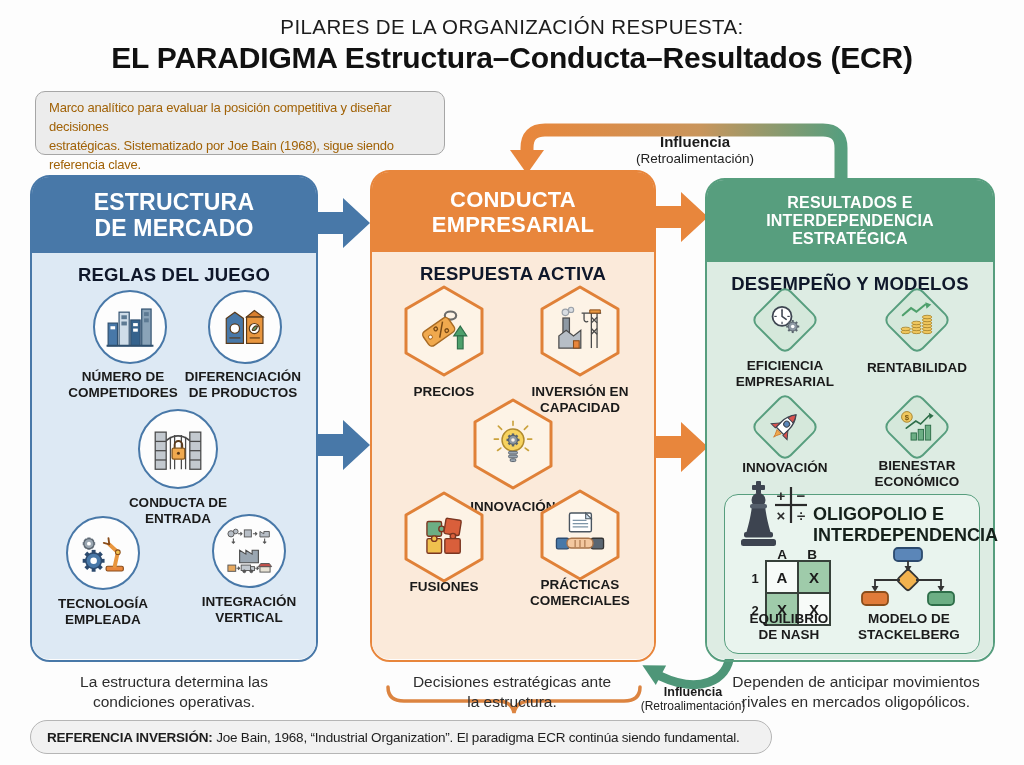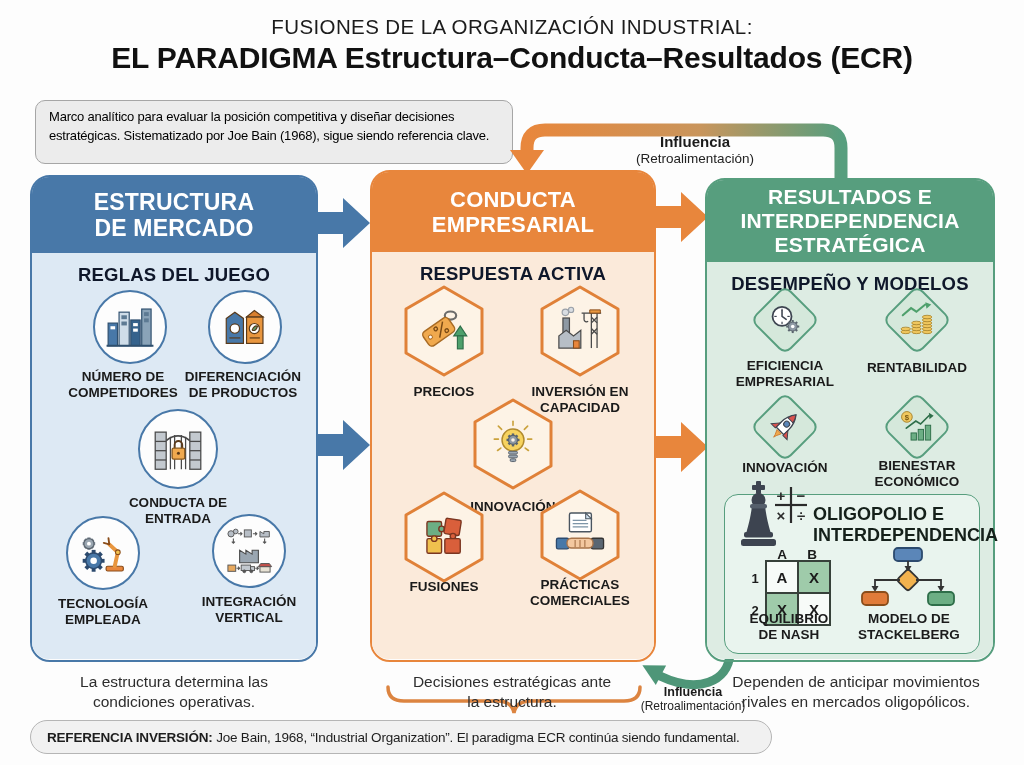--- a/index.html
+++ b/index.html
@@ -5,37 +5,37 @@
   html,body{margin:0;padding:0;background:#fff;}
   #canvas{position:relative;width:1024px;height:765px;background:#fdfdfd;
           font-family:"Liberation Sans",sans-serif;color:#1b1b1b;overflow:hidden;}
   .abs{position:absolute;}
   .pre{white-space:pre-line;}
   .ctr{text-align:center;}
 
   .kicker{left:0;top:15px;width:1024px;font-size:20.5px;font-weight:500;letter-spacing:.4px;color:#1c1c1c;}
   .main-title{left:0;top:41px;width:1024px;font-size:30px;font-weight:800;letter-spacing:-.2px;color:#111;}
 
-  .intro-box{left:35px;top:100px;width:478px;height:64px;box-sizing:border-box;background:#ececec;
+  .intro-box{left:35px;top:91px;width:410px;height:64px;box-sizing:border-box;background:#ececec;
              border:1.5px solid #a6a6a6;border-radius:10px;padding:7px 13px;
-             font-size:13px;letter-spacing:-0.2px;line-height:1.45;color:#000000;}
+             font-size:13px;letter-spacing:-0.2px;line-height:1.45;color:#a16207;}
 
   .col{position:absolute;border-radius:20px;box-sizing:border-box;}
   .col-header{display:flex;align-items:center;justify-content:center;color:#fff;font-weight:700;
               text-align:center;line-height:1.14;border-radius:17px 17px 0 0;letter-spacing:.2px;}
   .col-body{position:relative;border-radius:0 0 17px 17px;}
 
   .col-blue{border:2.5px solid #4878a8;}
   .col-blue .col-header{background:#4878a8;height:76px;font-size:23px;}
   .col-blue .col-body{background:#dde9f4;height:406px;}
   .col-orange{border:2.5px solid #e8863c;}
   .col-orange .col-header{background:#e8863c;height:80px;font-size:22px;}
   .col-orange .col-body{background:#fbeada;height:407px;}
   .col-green{border:2.5px solid #579e7e;}
-  .col-green .col-header{background:#579e7e;height:82px;font-size:21px;}
+  .col-green .col-header{background:#579e7e;height:82px;font-size:16px;}
   .col-green .col-body{background:#ddece3;height:397px;}
 
   .subtitle{position:absolute;left:0;top:11px;width:100%;text-align:center;font-weight:800;
             font-size:18.5px;color:#0f172a;letter-spacing:.2px;}
 
   .circle-item{position:absolute;width:74px;height:74px;border-radius:50%;background:#fdfdfd;
                border:2.5px solid #4878a8;box-sizing:border-box;display:flex;align-items:center;justify-content:center;}
   .hex-item{position:absolute;width:86px;height:94px;}
   .hex-item .hex-icon{position:absolute;left:17px;top:21px;}
   .dia-item{position:absolute;width:72px;height:72px;}
@@ -69,21 +69,21 @@
   .footer-box{left:30px;top:720px;width:742px;height:34px;box-sizing:border-box;background:#f1f1f1;
               border:1.5px solid #b5b5b5;border-radius:17px;display:flex;align-items:center;
               padding:0 16px;font-size:13.5px;letter-spacing:-0.2px;color:#1d1d1d;}
   .footer-box b{font-weight:800;}
 </style>
 </head>
 <body>
 
 <div id="canvas">
 
-  <div class="abs kicker ctr">FUSIONES DE LA ORGANIZACIÓN INDUSTRIAL:</div>
+  <div class="abs kicker ctr">PILARES DE LA ORGANIZACIÓN RESPUESTA:</div>
   <div class="abs main-title ctr">EL PARADIGMA Estructura–Conducta–Resultados (ECR)</div>
 
   <div class="abs intro-box pre">Marco analítico para evaluar la posición competitiva y diseñar decisiones
 estratégicas. Sistematizado por Joe Bain (1968), sigue siendo referencia clave.</div>
 
   <svg class="abs" style="left:503px;top:108px;" width="360" height="80">
     <defs>
       <linearGradient id="fbg" x1="0" y1="0" x2="1" y2="0">
         <stop offset="0" stop-color="#e8873c"></stop>
           <stop offset="0.55" stop-color="#c9955c"></stop>

